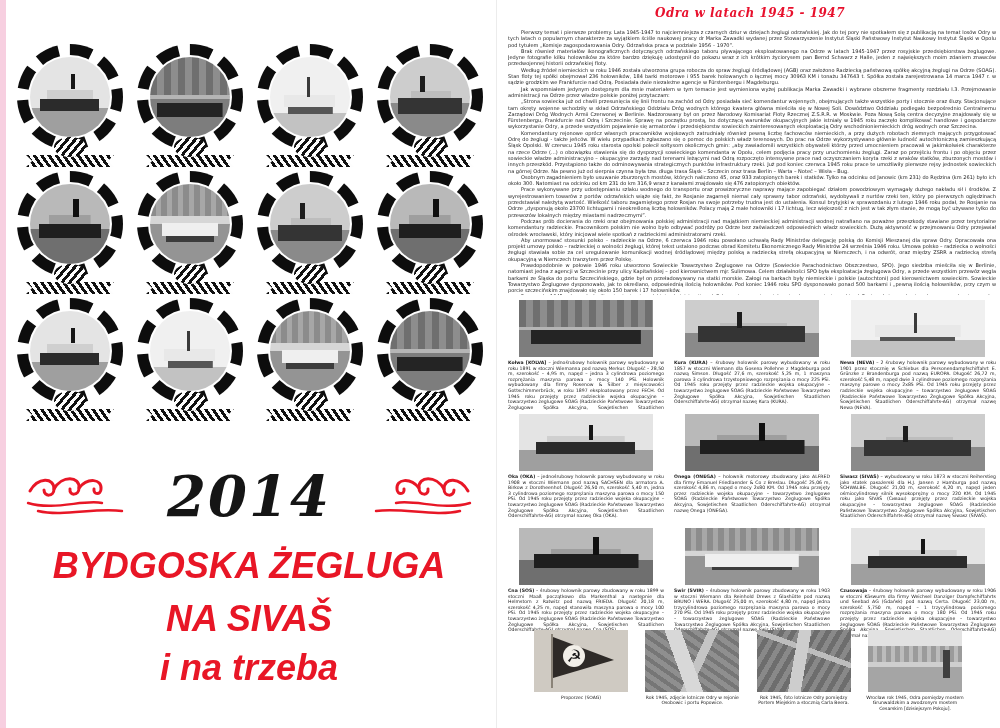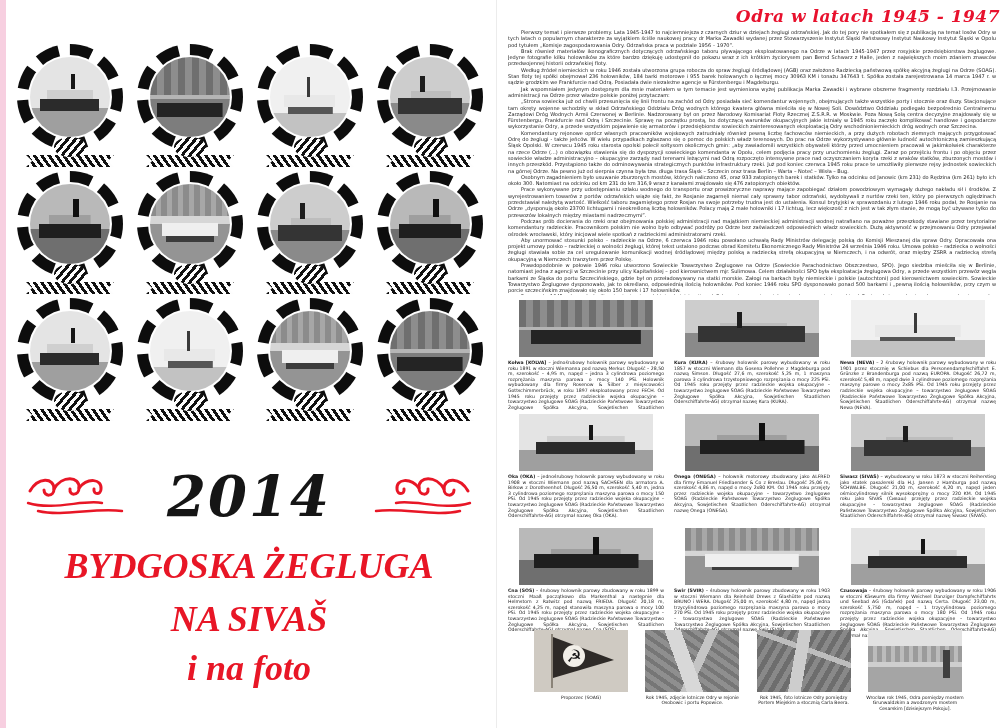--- a/index.html
+++ b/index.html
@@ -53,31 +53,31 @@
        linear-gradient(#3c3c3c,#3c3c3c) 50% 70%/60% 7px no-repeat,
        linear-gradient(180deg,#d6d6d6 0 50%,#949494 50% 100%);}
 
   .year-row{position:absolute;left:0;top:468px;width:100%;display:flex;
             align-items:center;justify-content:center;gap:35px;}
   .year{font-family:"DejaVu Serif",serif;font-style:italic;font-weight:bold;
         font-size:56px;line-height:1;color:#151515;letter-spacing:2px;}
   .wave{width:108px;height:46px;}
 
   .lp-title{position:absolute;left:0;width:100%;text-align:center;
-            font-family:Liberation Serif, serif;font-style:italic;font-weight:bold;
+            font-family:Liberation Sans, sans-serif;font-style:italic;font-weight:bold;
             color:#e81626;line-height:1;}
   .lp-t1{top:548px;font-size:36px;}
   .lp-t2{top:601px;font-size:36px;}
   .lp-t3{top:650px;font-size:36px;}
 
   
   .right-page{position:absolute;left:500px;top:0;width:500px;height:728px;}
-  .rp-title{position:absolute;top:6px;left:0;width:100%;text-align:right;
+  .rp-title{position:absolute;top:6px;left:0;width:100%;text-align:center;
             font-family:"DejaVu Serif",serif;font-style:italic;font-weight:bold;
-            font-size:17px;color:#e8112d;letter-spacing:.5px;}
+            font-size:12px;color:#e8112d;letter-spacing:.5px;}
   .rp-text{position:absolute;left:8px;top:29px;width:488px;height:266px;overflow:hidden;
            font-size:5px;line-height:6.3px;text-align:justify;color:#1c1c1c;}
   .rp-text p{margin:0;text-indent:13px;}
 
   .tug-grid{position:absolute;left:8px;top:300px;width:488px;
             display:grid;grid-template-columns:repeat(3,156px);column-gap:10px;}
   .tcol{display:flex;flex-direction:column;}
   .fig{width:134px;height:57px;margin:0 auto 3px auto;}
   .cap{height:50px;margin-bottom:4px;overflow:hidden;
        font-size:4.6px;line-height:5.6px;text-align:justify;color:#222;}
@@ -232,21 +232,21 @@
       <path d="M6 18 C14 4, 30 4, 30 16 C30 24, 20 24, 20 17"></path>
       <path d="M30 16 C38 2, 56 3, 55 15 C55 23, 45 23, 46 16"></path>
       <path d="M55 15 C64 4, 78 6, 77 16 C77 22, 69 22, 70 16"></path>
       <path d="M4 30 C30 38, 60 26, 78 30" stroke-width="2.4"></path>
       <path d="M14 38 C40 44, 72 34, 98 38" stroke-width="2.4"></path>
     </svg>
   </div>
 
   <div class="lp-title lp-t1">BYDGOSKA ŻEGLUGA</div>
   <div class="lp-title lp-t2">NA SIVAŠ</div>
-  <div class="lp-title lp-t3">i na foto</div>
+  <div class="lp-title lp-t3">i na trzeba</div>
 </div>
 
 <div class="right-page">
 
   <div class="rp-title">Odra w latach 1945 - 1947</div>
 
   <div class="rp-text">
     <p>Pierwszy temat i pierwsze problemy. Lata 1945-1947 to najciemniejsza z czarnych dziur w dziejach żeglugi odrzańskiej. Jak do tej pory nie spotkałem się z publikacją na temat losów Odry w tych latach o popularnym charakterze za wyjątkiem ściśle naukowej pracy dr Marka Zawadki wydanej przez Stowarzyszenie Instytut Śląski Państwowy Instytut Naukowy Instytut Śląski w Opolu pod tytułem „Komisje zagospodarowania Odry. Odrzańska praca w podziale 1956 – 1970”.</p>
     <p>Brak również materiałów ikonograficznych dotyczących odrzańskiego taboru pływającego eksploatowanego na Odrze w latach 1945-1947 przez rosyjskie przedsiębiorstwa żeglugowe. Jedyne fotografie kilku holowników za które bardzo dziękuję udostępnił do pokazu wraz z ich krótkim życiorysem pan Bernd Schwarz z Halle, jeden z największych moim zdaniem znawców przedwojennej historii odrzańskiej floty.</p>
     <p>Według źródeł niemieckich w roku 1946 została utworzona grupa robocza do spraw żeglugi śródlądowej (AGB) oraz założono Radziecką państwową spółkę akcyjną żeglugi na Odrze (SOAG). Stan floty tej spółki obejmował 236 holowników, 184 barki motorowe i 955 barek holowanych o łącznej mocy 30963 KM i tonażu 347643 t. Spółka została zarejestrowana 14 marca 1947 r. w sądzie grodzkim we Frankfurcie nad Odrą. Posiadała dwie niezależne agencje w Fürstenbergu i Magdeburgu.</p>

